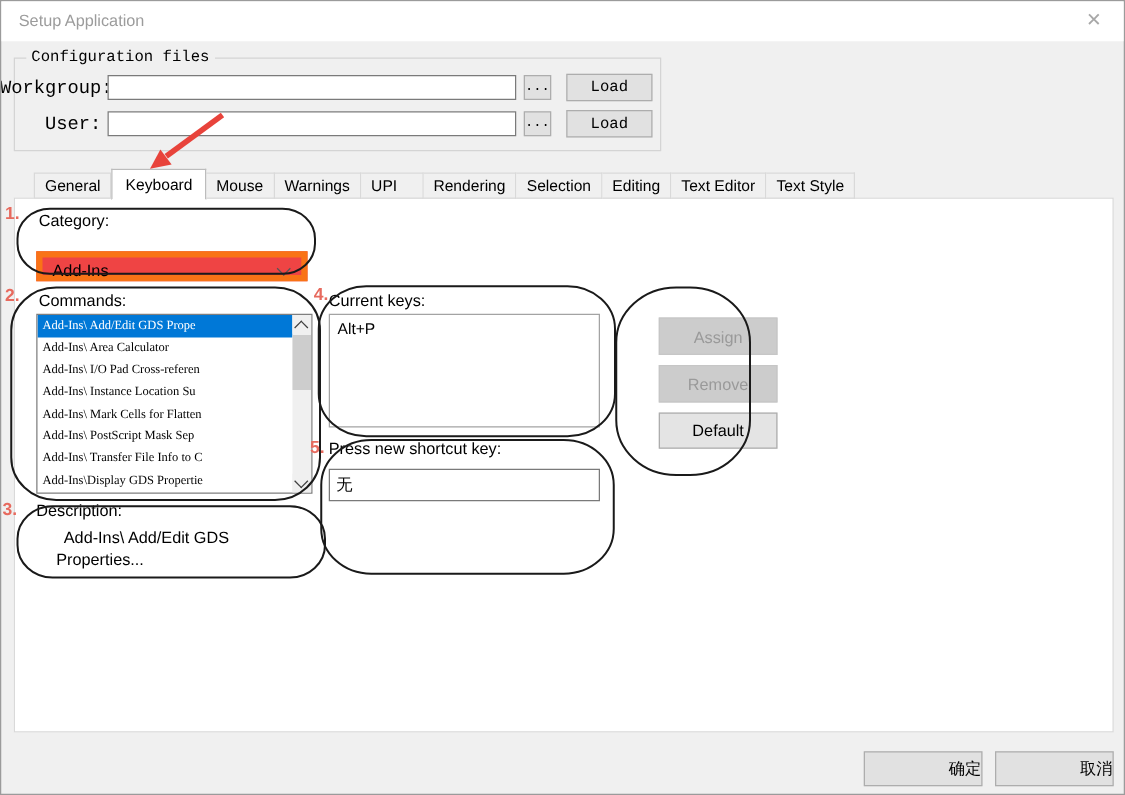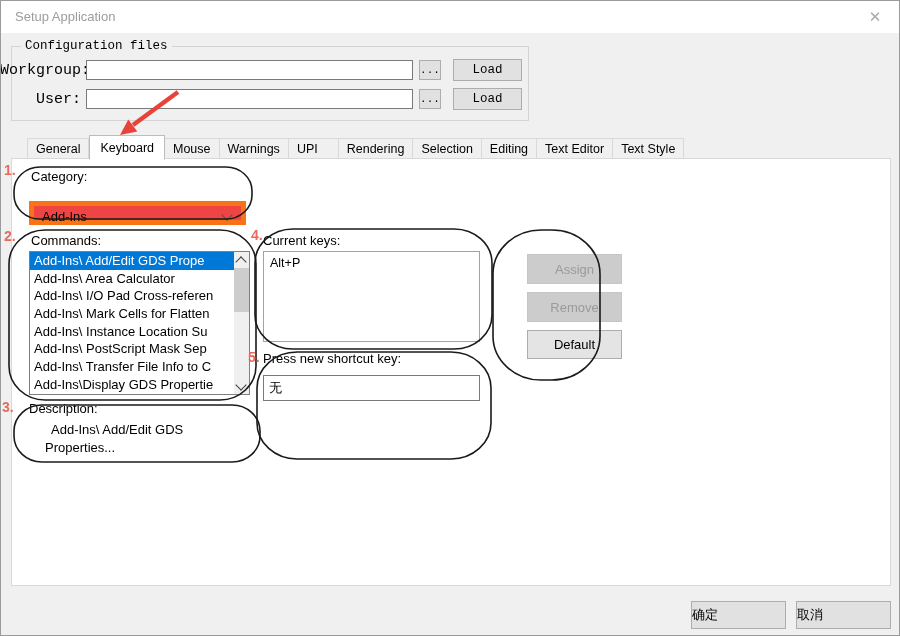--- a/index.html
+++ b/index.html
@@ -44,22 +44,22 @@
   
   #category-combo { position:absolute; left:28px; top:200px; width:217px; height:24px;
     background:#ef4444; border:5px solid #f97316; z-index:2; }
   #category-combo .combo-text { position:absolute; left:8px; top:0; line-height:22px; font-size:13px; }
   .chev { position:absolute; width:8px; height:8px; border-right:1.5px solid #555;
     border-bottom:1.5px solid #555; transform:rotate(45deg); }
   #category-combo .chev { right:10px; top:5px; }
   
   #commands-list { position:absolute; left:28px; top:250px; width:221px; height:144px;
     background:#fff; border:1px solid #7f7f7f; z-index:2; overflow:hidden; }
-  .cmd-row { height:17.7px; line-height:17.7px; font-size:13px; padding-left:4px;
-    white-space:nowrap; overflow:hidden; width:204px; }
+  .cmd-row { height:17.7px; line-height:17.7px; font-size:10px; padding-left:4px;
+    white-space:nowrap; overflow:hidden; width:204px;font-family:Liberation Serif, serif; }
   .cmd-row.selected { background:#0078d7; color:#fff; }
   #cmd-scrollbar { position:absolute; right:0; top:0; width:15px; height:142px; background:#f0f0f0; }
   .sb-arrow { position:absolute; left:0; width:15px; height:15px; background:#f0f0f0; }
   .sb-arrow .chev { left:3px; border-color:#404040; }
   #sb-up { top:0; } #sb-up .chev { top:6px; transform:rotate(-135deg); }
   #sb-down { bottom:0; } #sb-down .chev { top:2px; }
   #sb-thumb { position:absolute; left:0; top:16px; width:15px; height:44px; background:#cdcdcd; }
   
   #desc-text { position:absolute; left:24px; top:420px; width:195px; font-size:13px;
     line-height:18px; text-indent:6px; z-index:2;margin-left:20px; }
@@ -72,21 +72,21 @@
     border:1px solid #7a7a7a; background:#fff; font-size:13px; padding:0 5px; z-index:2; outline:none;
     font-family:"Liberation Sans", sans-serif; }
   
   .side-btn { position:absolute; left:498px; width:95px; height:30px; font-size:13px;
     text-align:center; z-index:2; font-family:"Liberation Sans", sans-serif;margin-left:28px; }
   .side-btn.enabled { background:#e4e4e4; border:1px solid #adadad; color:#000; }
   .side-btn.disabled { background:#cccccc; border:1px solid #c6c6c6; color:#9a9a9a; }
   #btn-assign { top:253px; } #btn-remove { top:291px; } #btn-default { top:329px; height:29px; }
   
   .footer-btn { position:absolute; top:600px; width:95px; height:28px; background:#e1e1e1;
-    border:1px solid #adadad; font-size:13px; text-align:left;
+    border:1px solid #adadad; font-size:13px; text-align:right;
     font-family:"Liberation Sans", sans-serif; }
   #btn-ok { left:690px; } #btn-cancel { left:795px; }
   
   #overlay { position:absolute; left:0; top:0; width:900px; height:636px; z-index:5; pointer-events:none; }
   .ann-num { position:absolute; z-index:6; color:#e76a5e; font-weight:bold; font-size:14px; pointer-events:none; }
   #ann-1 { left:3px; top:161px; } #ann-2 { left:3px; top:227px; } #ann-3 { left:1px; top:398px; }
   #ann-4 { left:250px; top:226px; } #ann-5 { left:247px; top:348px; }
 </style>
 </head>
 <body>
@@ -130,22 +130,22 @@
   <div id="category-combo">
     <span class="combo-text">Add-Ins</span>
     <span class="chev"></span>
   </div>
 
   <span class="fld-label" style="left:30px; top:232px;">Commands:</span>
   <div id="commands-list">
     <div class="cmd-row selected">Add-Ins\ Add/Edit GDS Prope</div>
     <div class="cmd-row">Add-Ins\ Area Calculator</div>
     <div class="cmd-row">Add-Ins\ I/O Pad Cross-referen</div>
+    <div class="cmd-row">Add-Ins\ Instance Location Su</div>
     <div class="cmd-row">Add-Ins\ Mark Cells for Flatten</div>
-    <div class="cmd-row">Add-Ins\ Instance Location Su</div>
     <div class="cmd-row">Add-Ins\ PostScript Mask Sep</div>
     <div class="cmd-row">Add-Ins\ Transfer File Info to C</div>
     <div class="cmd-row">Add-Ins\Display GDS Propertie</div>
     <div id="cmd-scrollbar">
       <div class="sb-arrow" id="sb-up">
           <span class="chev"></span>
         </div>
       <div id="sb-thumb"></div>
       <div class="sb-arrow" id="sb-down">
           <span class="chev"></span>

